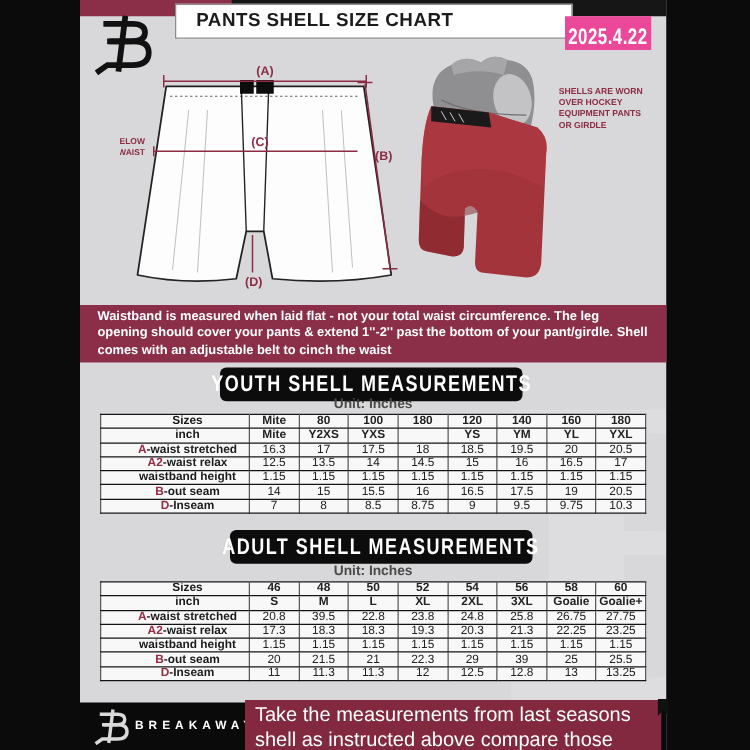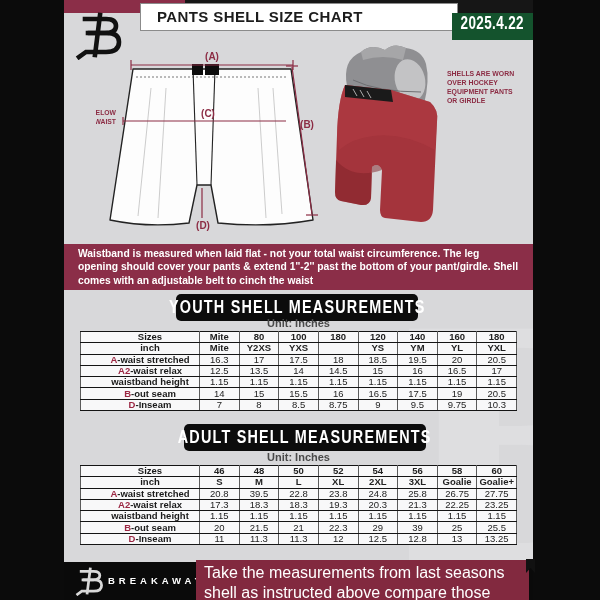--- a/index.html
+++ b/index.html
@@ -8,22 +8,22 @@
   .abs{position:absolute;}
   
   .bar-left{left:0;top:0;width:64px;height:600px;background:#0b0b0b;}
   .bar-right{left:533px;top:0;width:67px;height:600px;background:#0b0b0b;}
   .strip-maroon{left:64px;top:0;width:121px;height:13px;background:#8b2e48;}
   .strip-black{left:185px;top:0;width:348px;height:13px;background:#161616;}
   
   .logo-header{left:72px;top:10px;width:52px;height:50px;}
   .title-box{left:140px;top:3px;width:300px;height:26px;background:#ffffff;border:1px solid #8b8b8b;
              line-height:26px;padding-left:16px;font-size:15px;font-weight:600;color:#1c1c1c;letter-spacing:.4px;}
-  .date-box{left:452px;top:13px;width:81px;height:27px;background:#14532d;color:#fff;
-            display:flex;align-items:flex-start;justify-content:center;}
+  .date-box{left:452px;top:13px;width:69px;height:27px;background:#ec4899;color:#fff;
+            display:flex;align-items:flex-end;justify-content:center;}
   .date-box span{font-size:18px;font-weight:800;transform:scaleX(.75);letter-spacing:.5px;}
   
   .pants-svg{left:96px;top:48px;width:234px;height:192px;}
   .shell-svg{left:333px;top:40px;width:118px;height:190px;}
   .shell-note{left:447px;top:70px;width:76px;font-size:6.9px;font-weight:700;color:#8c2c44;line-height:1.3;}
   
   .notice{left:64px;top:244px;width:469px;height:46px;background:#8b2e48;color:#fff;
           display:flex;align-items:center;justify-content:center;box-sizing:border-box;padding:0 14px;
           font-size:10.3px;font-weight:600;line-height:1.32;z-index:2;}
   

